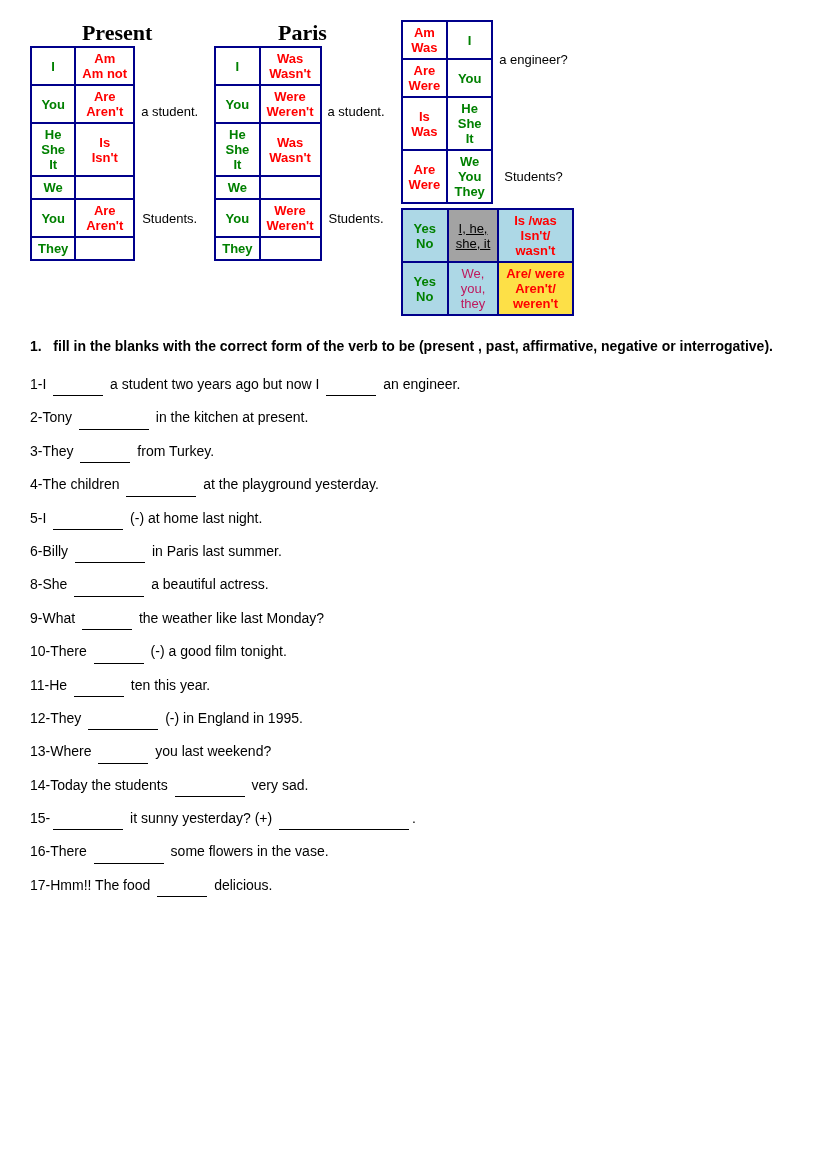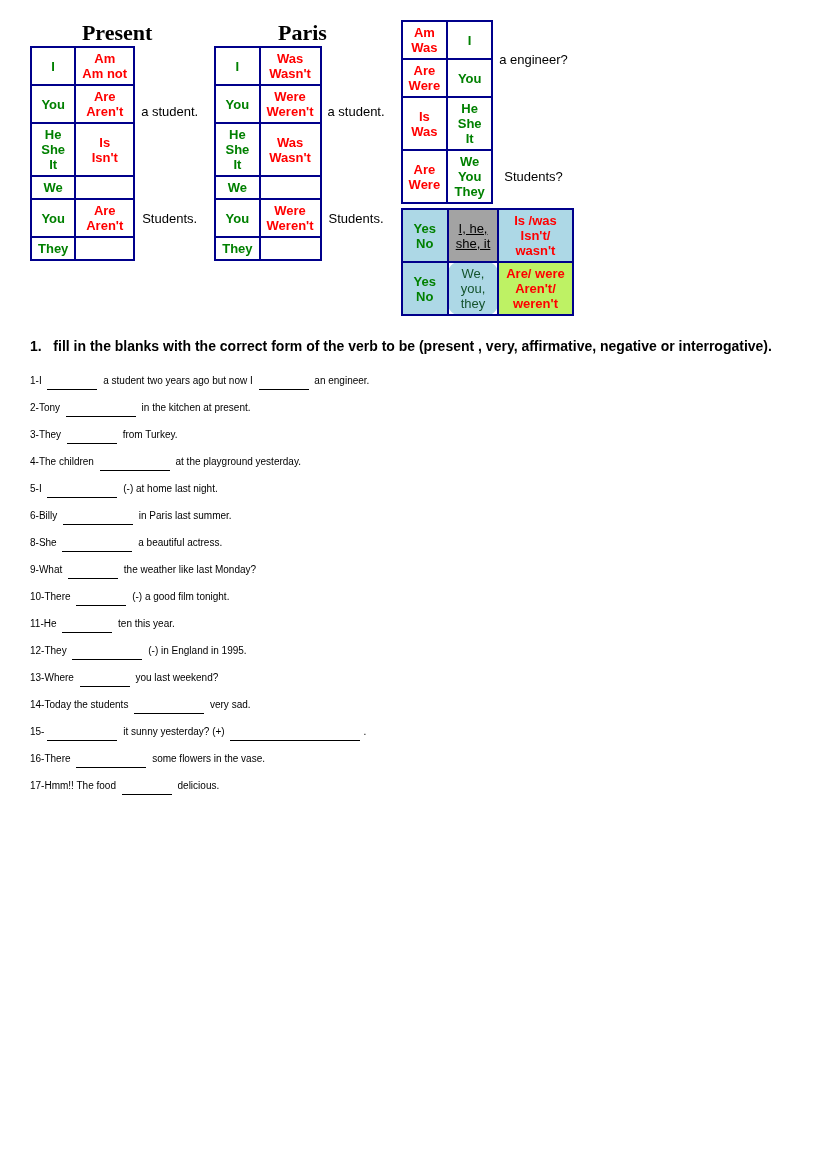--- a/index.html
+++ b/index.html
@@ -73,21 +73,21 @@
       line-height: 1.5;
     }
 
     .exercise-list {
       list-style: none;
       padding: 0;
     }
 
     .exercise-list li {
       margin-bottom: 10px;
-      font-size: 10px;
+      font-size: 14px;
       line-height: 1.6;
     }
 
     .blank {
       display: inline-block;
       border-bottom: 1px solid #000;
       min-width: 50px;
       margin: 0 3px;
     }
 
@@ -209,34 +209,34 @@
 
         <table class="interrog-table" style="margin-top:4px;">
           <tbody>
               <tr>
             <td class="green-text" style="background:#ADD8E6;">Yes<br>No</td>
             <td style="background:#a3a3a3; color:#000;text-decoration:underline;">I, he,<br>she, it</td>
             <td class="red-text" style="background:#ADD8E6;">Is /was<br>Isn't/<br>wasn't</td>
           </tr>
           <tr>
             <td class="green-text" style="background:#ADD8E6;">Yes<br>No</td>
-            <td style="background:#ADD8E6; color:#14532d;border-radius:11px;">We,<br>you,<br>they</td>
-            <td class="red-text" style="background:#bef264;">Are/ were<br>Aren't/<br>weren't</td>
+            <td style="background:#ADD8E6; color:#be185d;">We,<br>you,<br>they</td>
+            <td class="red-text" style="background:#fde047;">Are/ were<br>Aren't/<br>weren't</td>
           </tr>
         </tbody>
           </table>
       </div>
     </div>
 
   </div>
 
   <div class="exercise-section">
     <div class="exercise-title">
       <span>1.</span>
-      &nbsp;&nbsp;<span>fill in the blanks with the correct form of the verb to be (present , very, affirmative, negative or interrogative).</span>
+      &nbsp;&nbsp;<span>fill in the blanks with the correct form of the verb to be (present , past, affirmative, negative or interrogative).</span>
     </div>
 
     <ul class="exercise-list">
       <li>1-I <span class="blank">&nbsp;&nbsp;&nbsp;&nbsp;&nbsp;&nbsp;</span> a student two years ago but now I <span class="blank">&nbsp;&nbsp;&nbsp;&nbsp;&nbsp;&nbsp;</span> an engineer.</li>
       <li>2-Tony <span class="blank-med">&nbsp;</span> in the kitchen at present.</li>
       <li>3-They <span class="blank">&nbsp;&nbsp;&nbsp;&nbsp;&nbsp;&nbsp;</span> from Turkey.</li>
       <li>4-The children <span class="blank-med">&nbsp;</span> at the playground yesterday.</li>
       <li>5-I <span class="blank-med">&nbsp;</span> (-) at home last night.</li>
       <li>6-Billy <span class="blank-med">&nbsp;</span> in Paris last summer.</li>
       <li>8-She <span class="blank-med">&nbsp;</span> a beautiful actress.</li>

